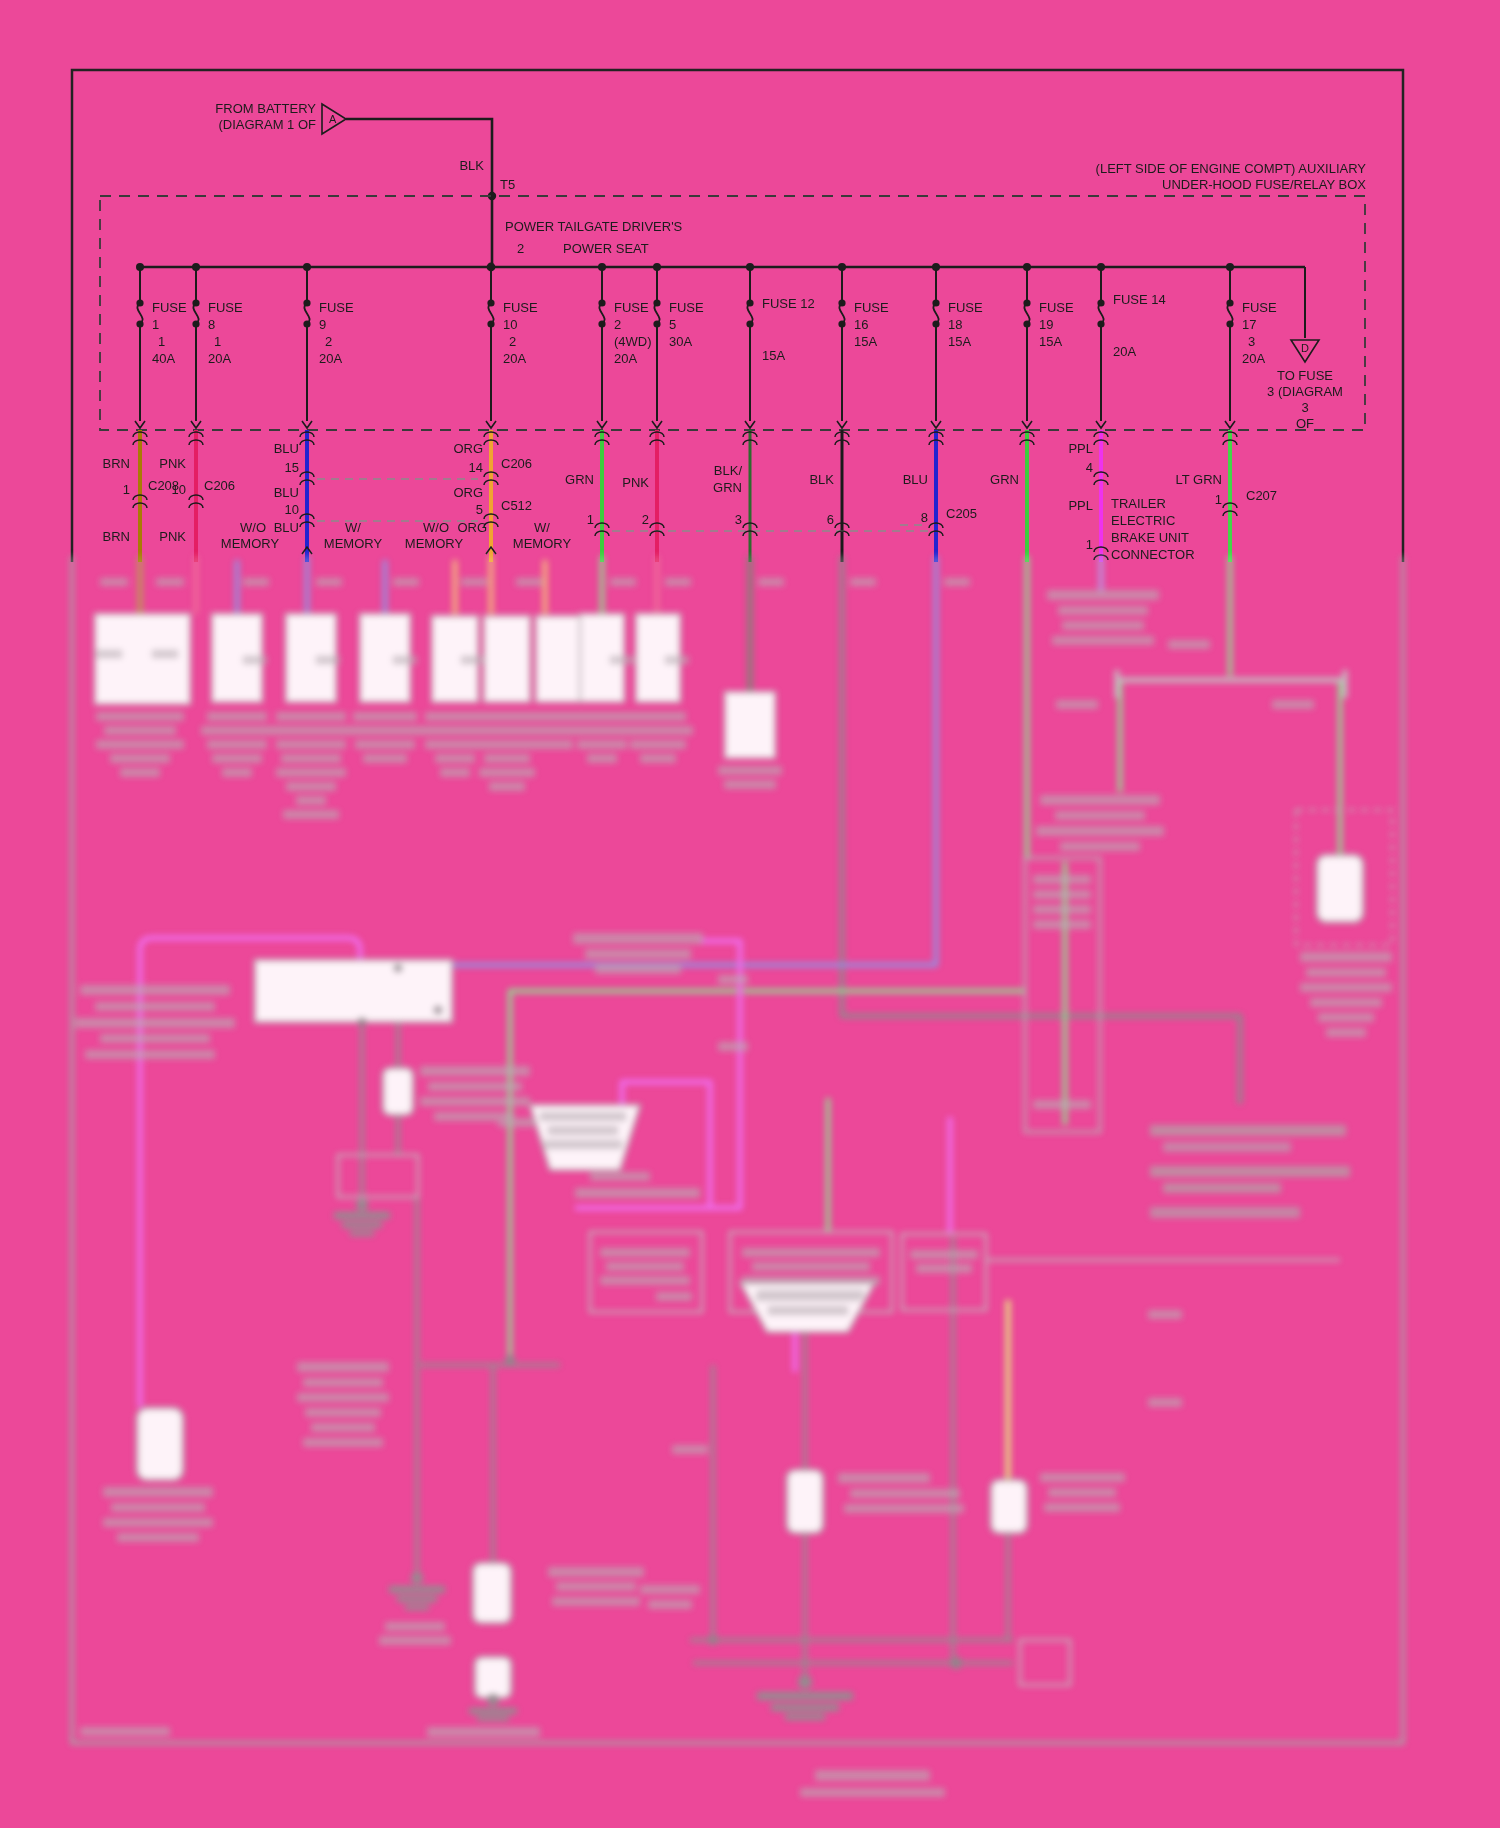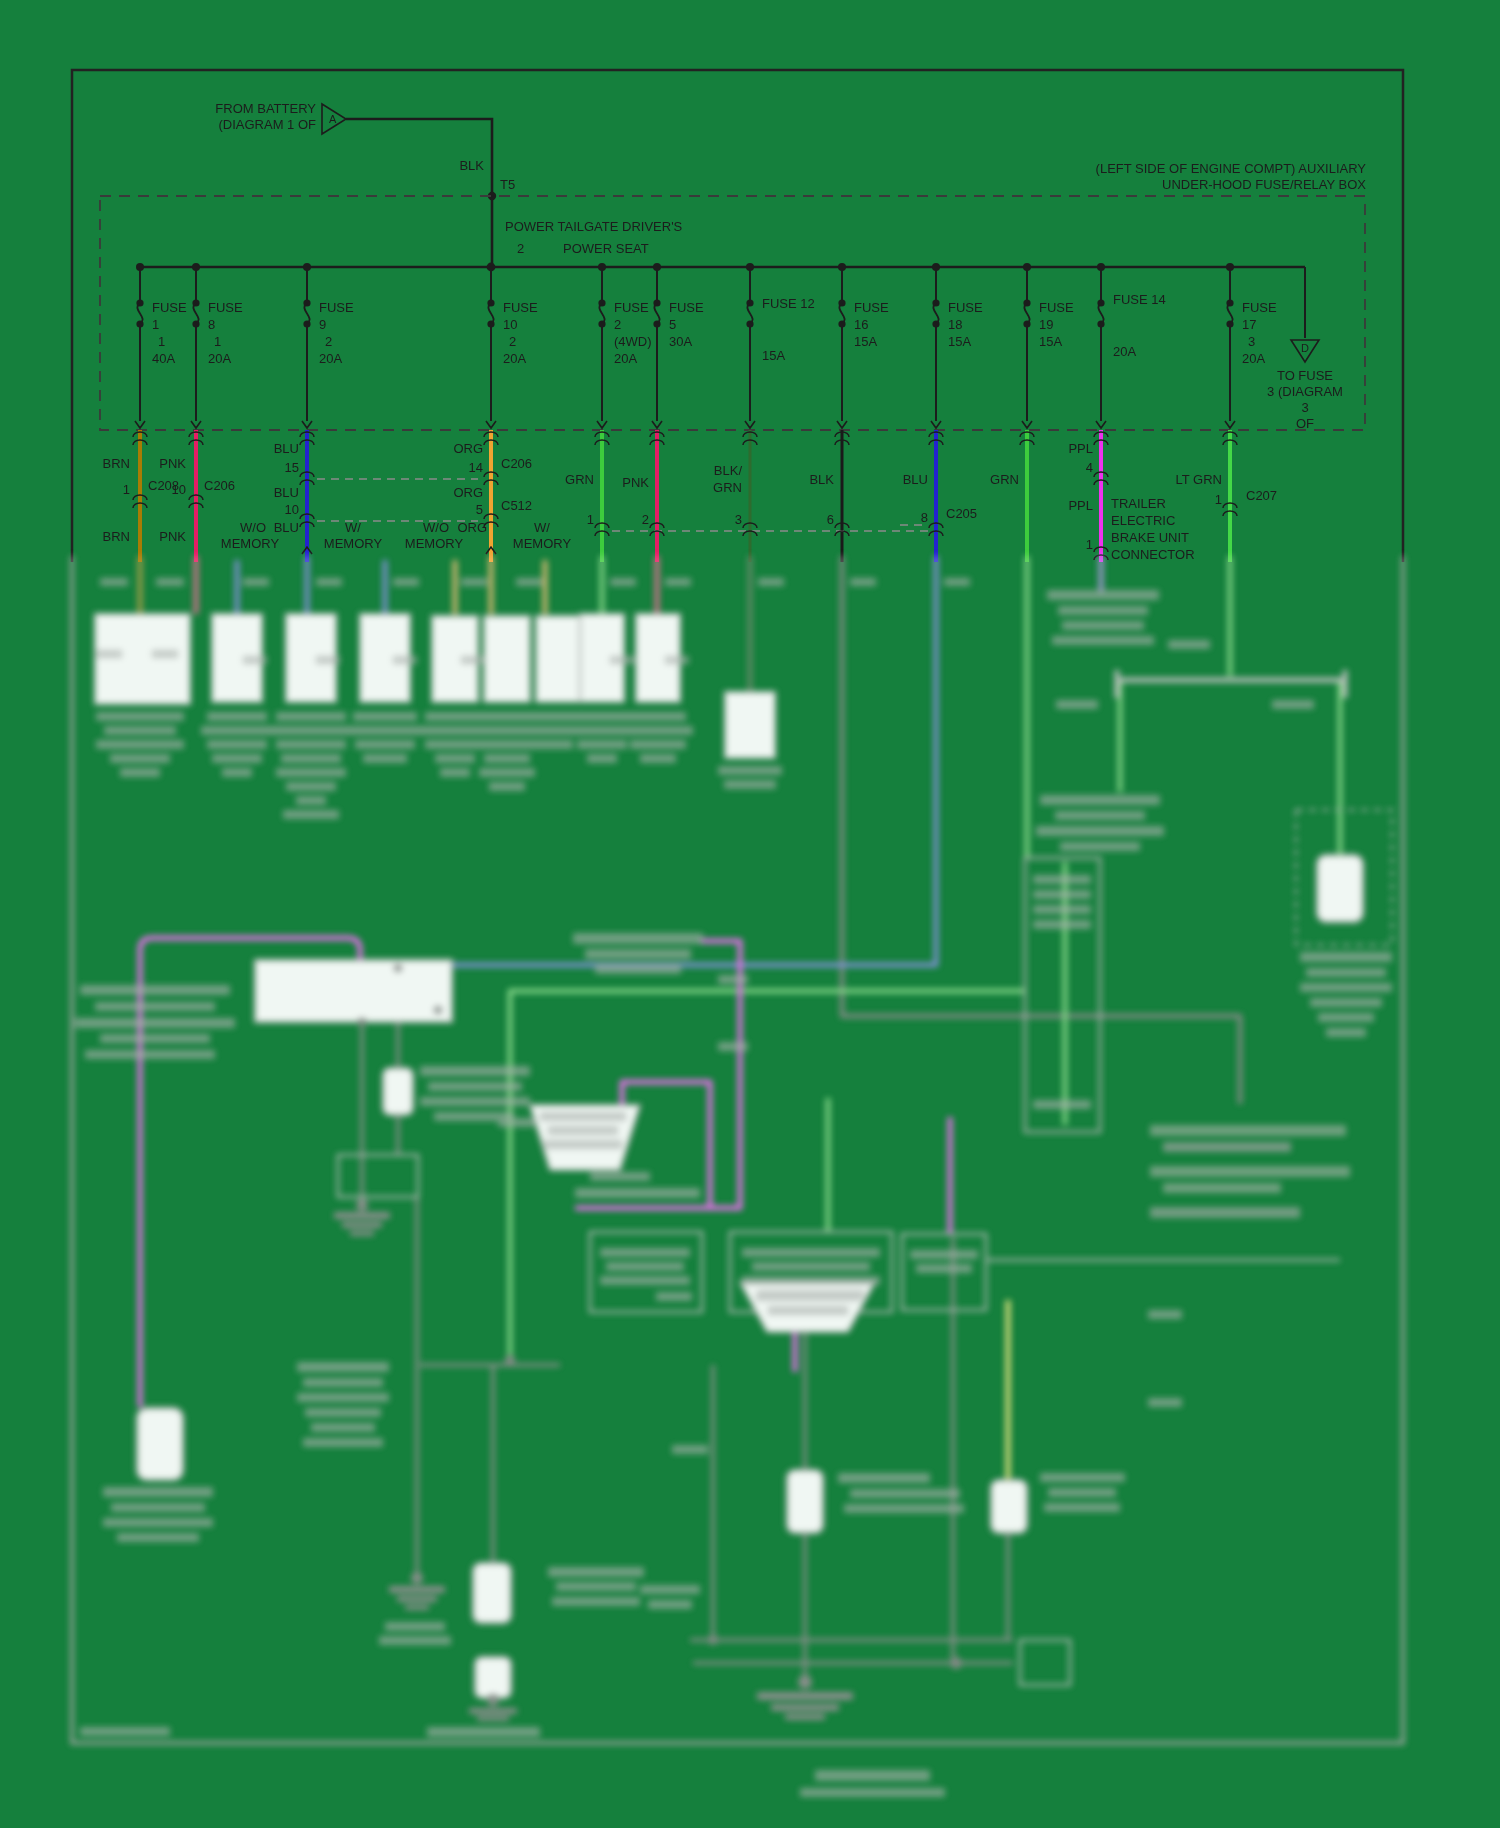--- a/index.html
+++ b/index.html
@@ -1,16 +1,16 @@
 <!DOCTYPE html>
 <html><head>
 <meta charset="utf-8">
 <style>
   html,body{margin:0;padding:0;background:#ffffff;}
-  .page{position:relative;width:1500px;height:1828px;background:#15803d;overflow:hidden;
+  .page{position:relative;width:1500px;height:1828px;background:#ec4899;overflow:hidden;
         font-family:"Liberation Sans",sans-serif;}
   svg text{font-family:"Liberation Sans",sans-serif;font-size:13px;fill:#1c1c1c;}
   svg text.t11{font-size:11px;}
   .crisp{position:absolute;left:0;top:0;}
   .blurwrap{position:absolute;left:0;top:556px;width:1500px;height:1272px;
             filter:blur(3.4px);opacity:.94;}
 </style>
 </head>
 <body>
 

